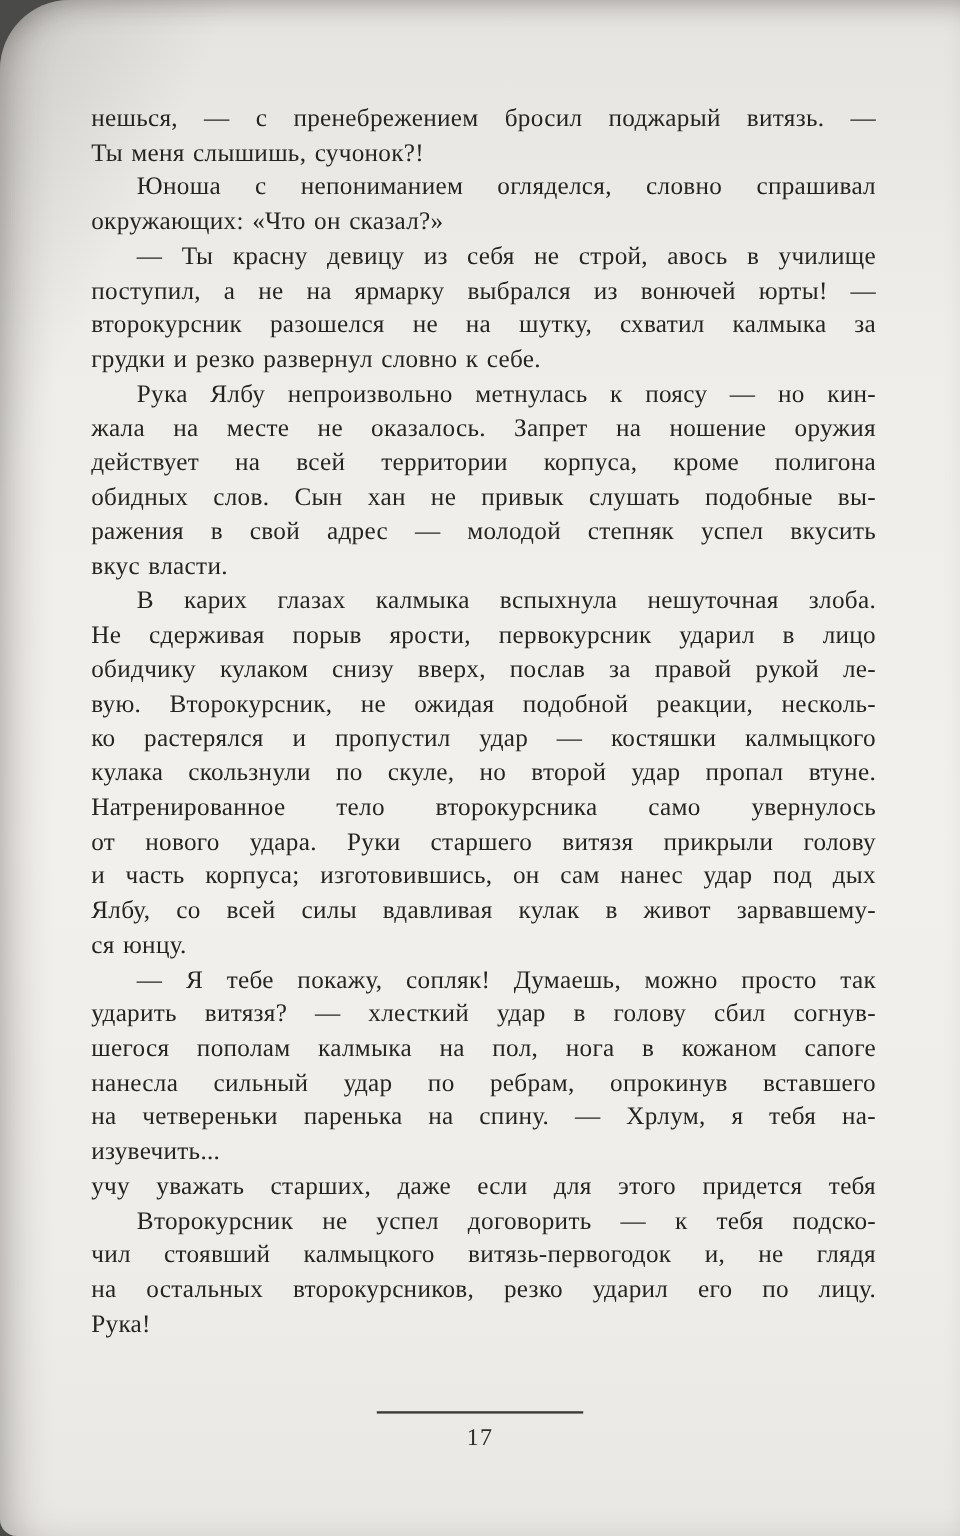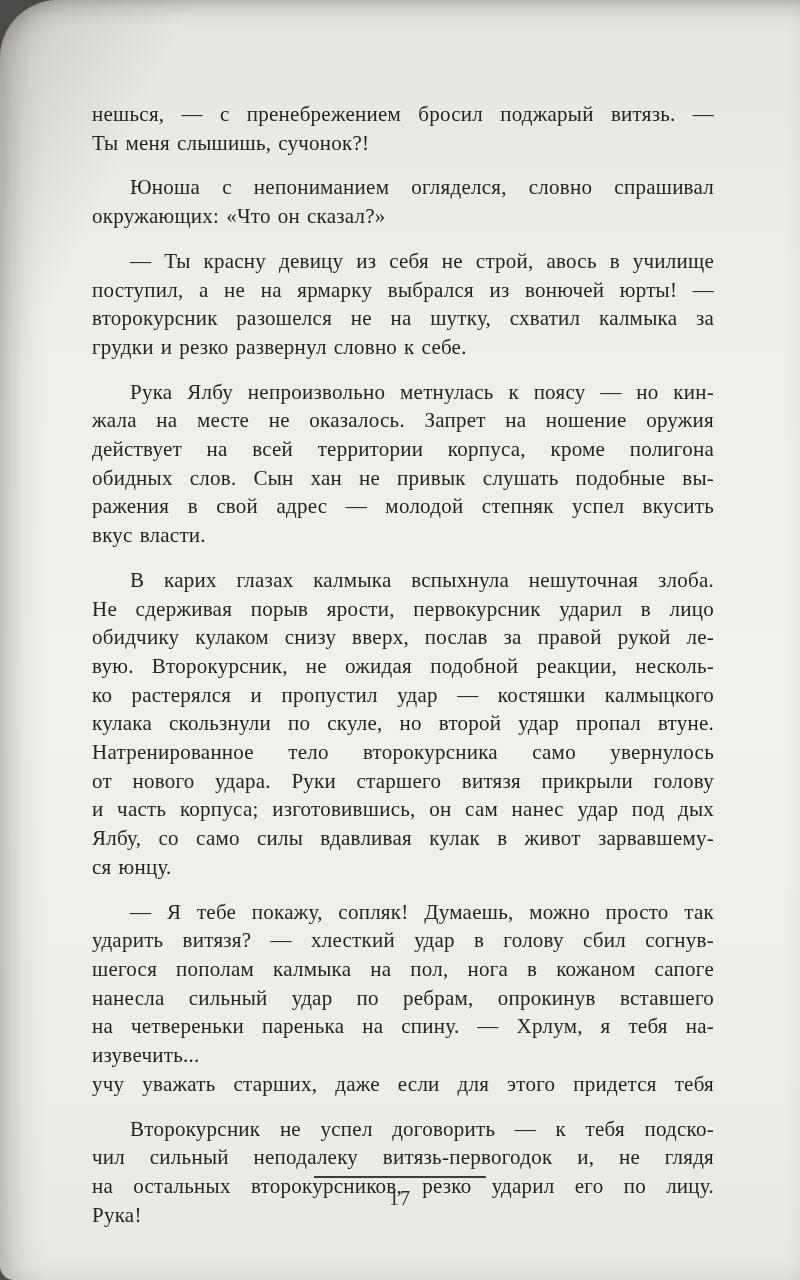--- a/index.html
+++ b/index.html
@@ -31,21 +31,21 @@
     position: absolute;
     left: 76px;
     right: 70px;
     top: 84px;
     color: #242421;
     font-size: 21px;
     line-height: 28.7px;
     letter-spacing: 0.25px;
     word-spacing: 1.5px;
   }
-  .paragraph { margin: 16px; }
+  .paragraph { margin: 0; }
   .line {
     text-align: justify;
     text-align-last: justify;
     min-height: 28.7px;
   }
   .line.indent { text-indent: 38px; }
   .line.last { text-align-last: left; }
   .footer {
     position: absolute;
     left: 0;
@@ -96,35 +96,35 @@
         <div class="paragraph">
           <div class="line indent">В карих глазах калмыка вспыхнула нешуточная злоба.</div>
           <div class="line">Не сдерживая порыв ярости, первокурсник ударил в лицо</div>
           <div class="line">обидчику кулаком снизу вверх, послав за правой рукой ле-</div>
           <div class="line">вую. Второкурсник, не ожидая подобной реакции, несколь-</div>
           <div class="line">ко растерялся и пропустил удар — костяшки калмыцкого</div>
           <div class="line">кулака скользнули по скуле, но второй удар пропал втуне.</div>
           <div class="line">Натренированное тело второкурсника само увернулось</div>
           <div class="line">от нового удара. Руки старшего витязя прикрыли голову</div>
           <div class="line">и часть корпуса; изготовившись, он сам нанес удар под дых</div>
-          <div class="line">Ялбу, со само силы вдавливая кулак в живот зарвавшему-</div>
+          <div class="line">Ялбу, со всей силы вдавливая кулак в живот зарвавшему-</div>
           <div class="line last">ся юнцу.</div>
         </div>
         <div class="paragraph">
           <div class="line indent">— Я тебе покажу, сопляк! Думаешь, можно просто так</div>
           <div class="line">ударить витязя? — хлесткий удар в голову сбил согнув-</div>
           <div class="line">шегося пополам калмыка на пол, нога в кожаном сапоге</div>
           <div class="line">нанесла сильный удар по ребрам, опрокинув вставшего</div>
           <div class="line">на четвереньки паренька на спину. — Хрлум, я тебя на-</div>
           <div class="line last">изувечить...</div>
           <div class="line">учу уважать старших, даже если для этого придется тебя</div>
         </div>
         <div class="paragraph">
           <div class="line indent">Второкурсник не успел договорить — к тебя подско-</div>
-          <div class="line">чил сильный неподалеку витязь-первогодок и, не глядя</div>
+          <div class="line">чил стоявший калмыцкого витязь-первогодок и, не глядя</div>
           <div class="line">на остальных второкурсников, резко ударил его по лицу.</div>
           <div class="line last">Рука!</div>
         </div>
       </div>
     <div class="footer">
       <div class="rule"></div>
       <div class="num">17</div>
     </div>
   </div>
 </div>

